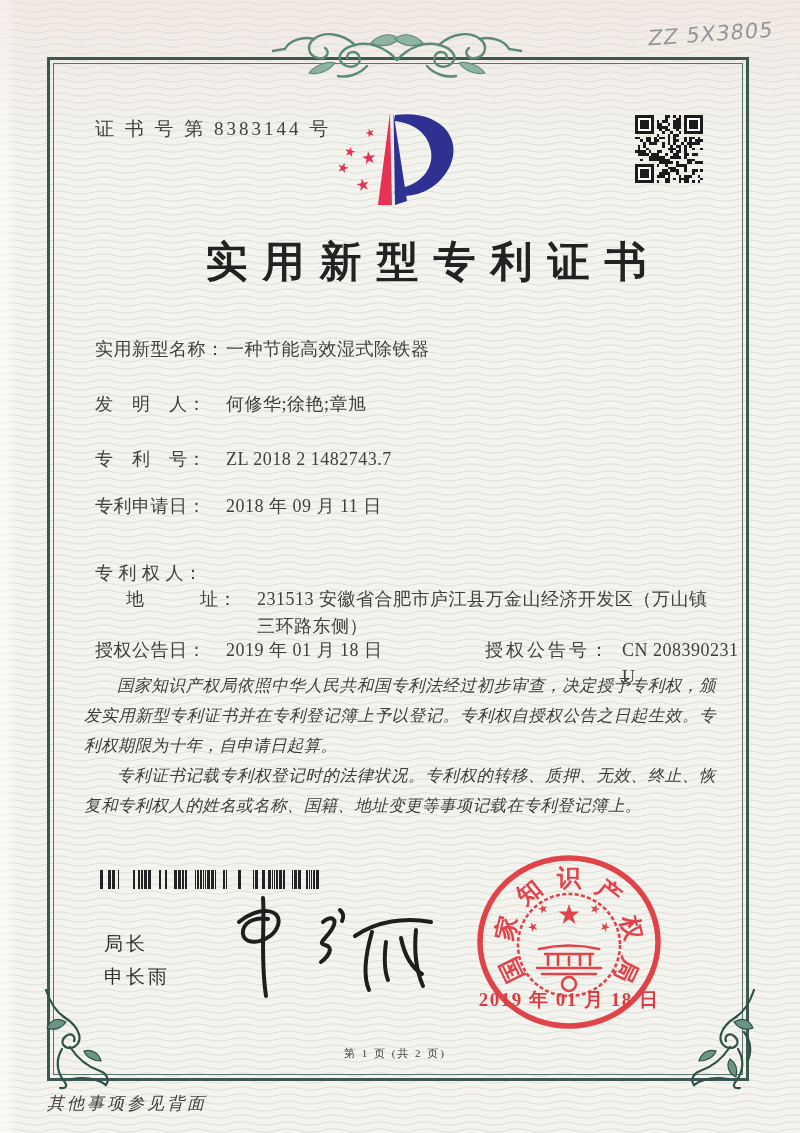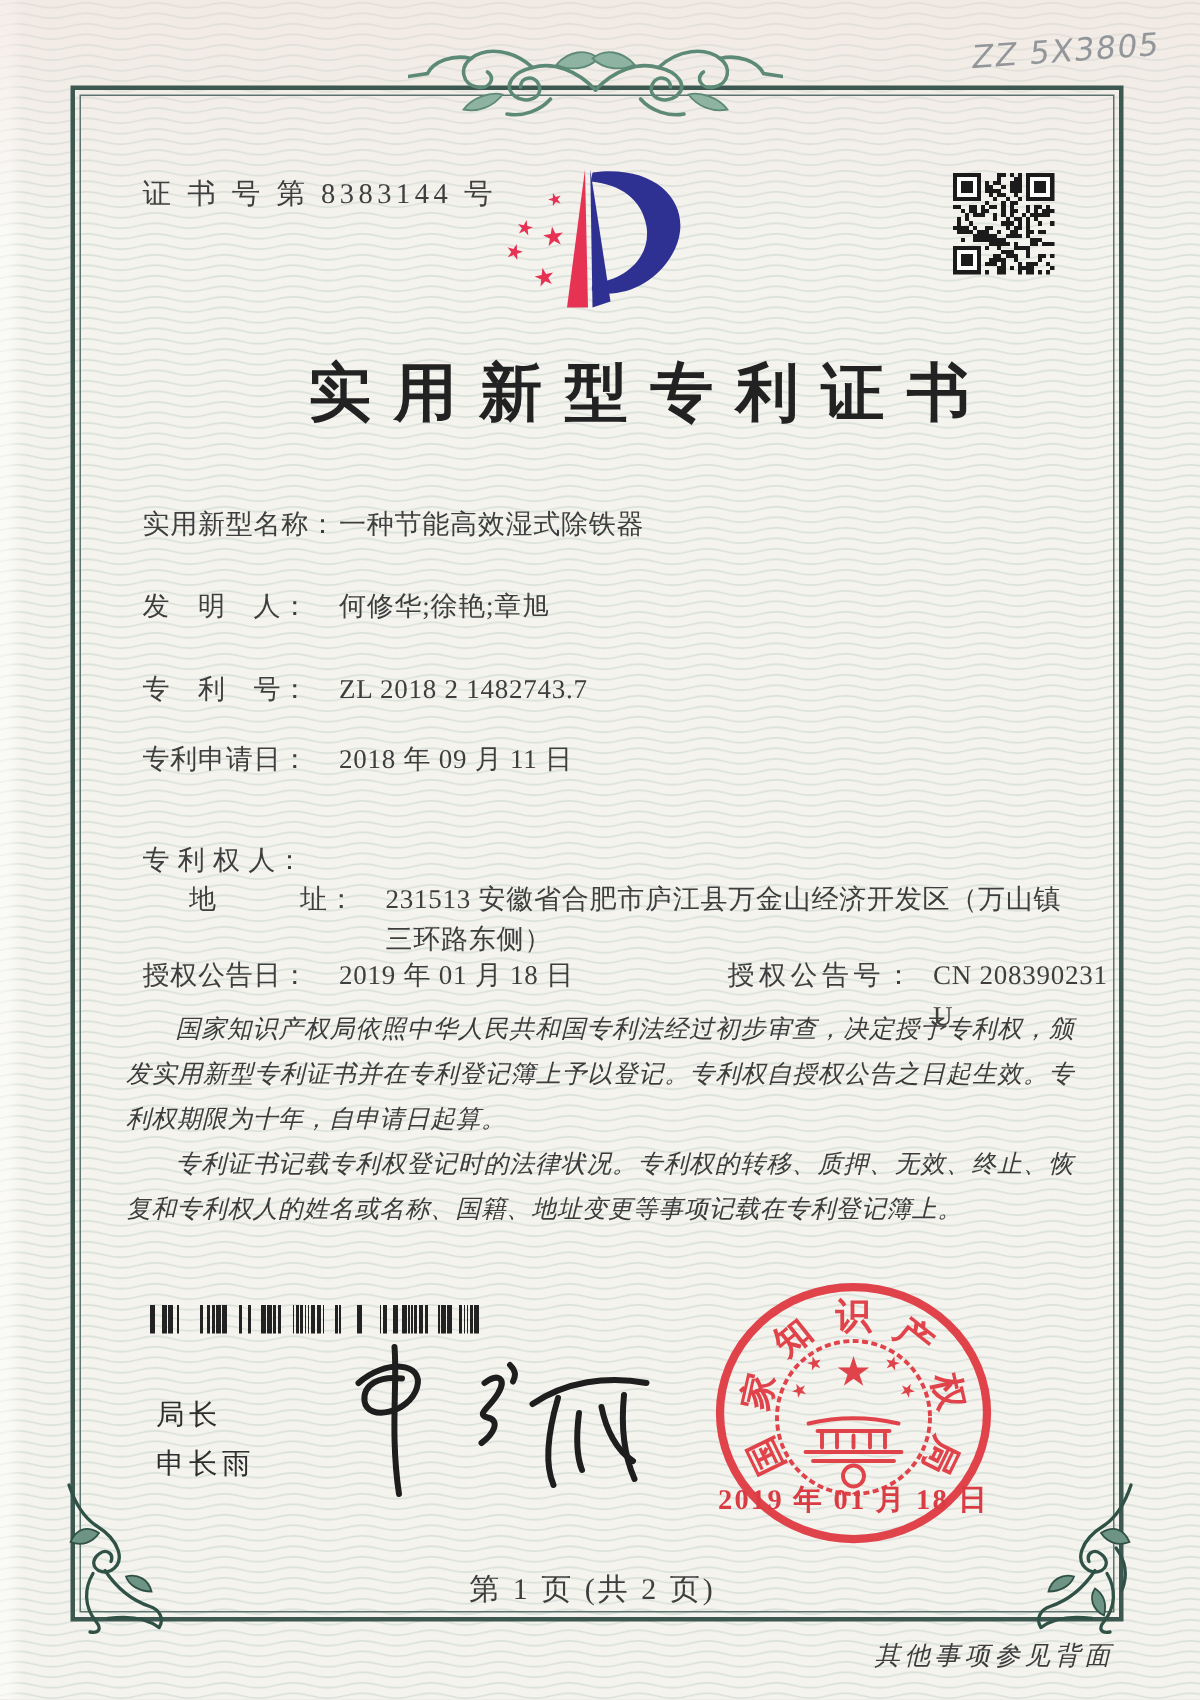--- a/index.html
+++ b/index.html
@@ -54,22 +54,22 @@
   .seal{position:absolute;left:475px;top:853px;width:188px;height:178px;opacity:.93;}
   .seal svg.emblem{position:absolute;inset:0;}
   .seal-arc{position:absolute;inset:0;}
   .seal-arc span{position:absolute;left:50%;top:50%;width:30px;height:152px;
         margin:-76px 0 0 -15px;text-align:center;font-size:24px;font-weight:700;
         color:#e0363f;line-height:1;}
   .seal-date{position:absolute;top:134px;left:-14px;right:-14px;text-align:center;
         font-size:19px;color:#d92f38;letter-spacing:1.5px;font-weight:600;}
 
   .page-footer{position:absolute;left:47px;top:1046px;width:696px;text-align:center;
-        font-size:20px;letter-spacing:2px;color:#3e3e3e;}
-  .back-note{position:absolute;left:47px;top:1092px;width:696px;text-align:right;
+        font-size:11px;letter-spacing:2px;color:#3e3e3e;}
+  .back-note{position:absolute;left:47px;top:1092px;width:696px;text-align:left;
         font-size:17px;letter-spacing:3px;color:#3c3c3c;font-style:italic;}
 </style>
 </head>
 <body>
 
 <div class="page">
 
   <svg class="texture" width="800" height="1133">
     <defs>
       <pattern id="wav" width="46" height="7" patternUnits="userSpaceOnUse">

